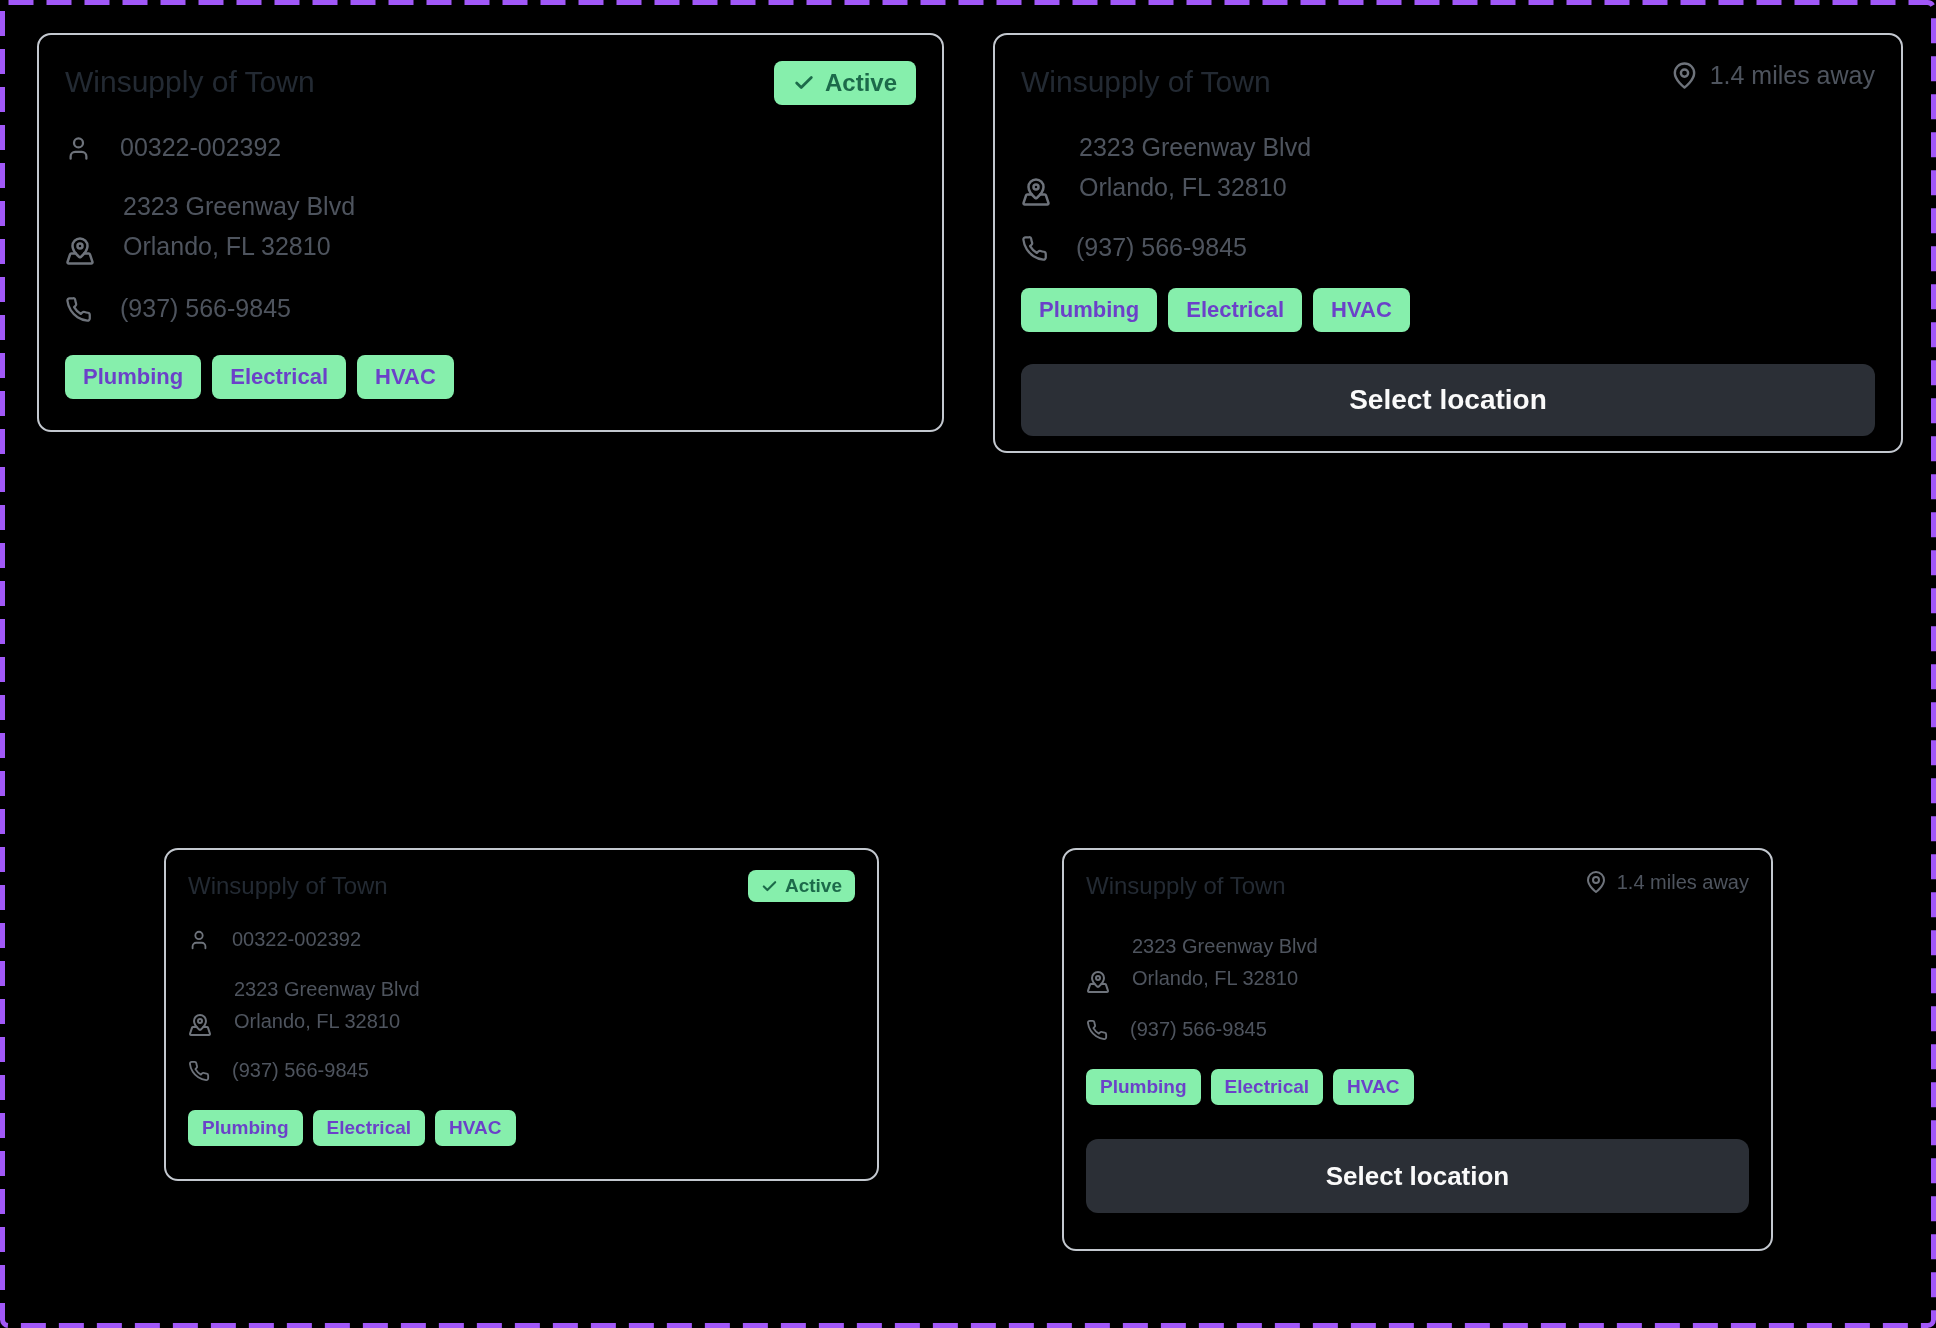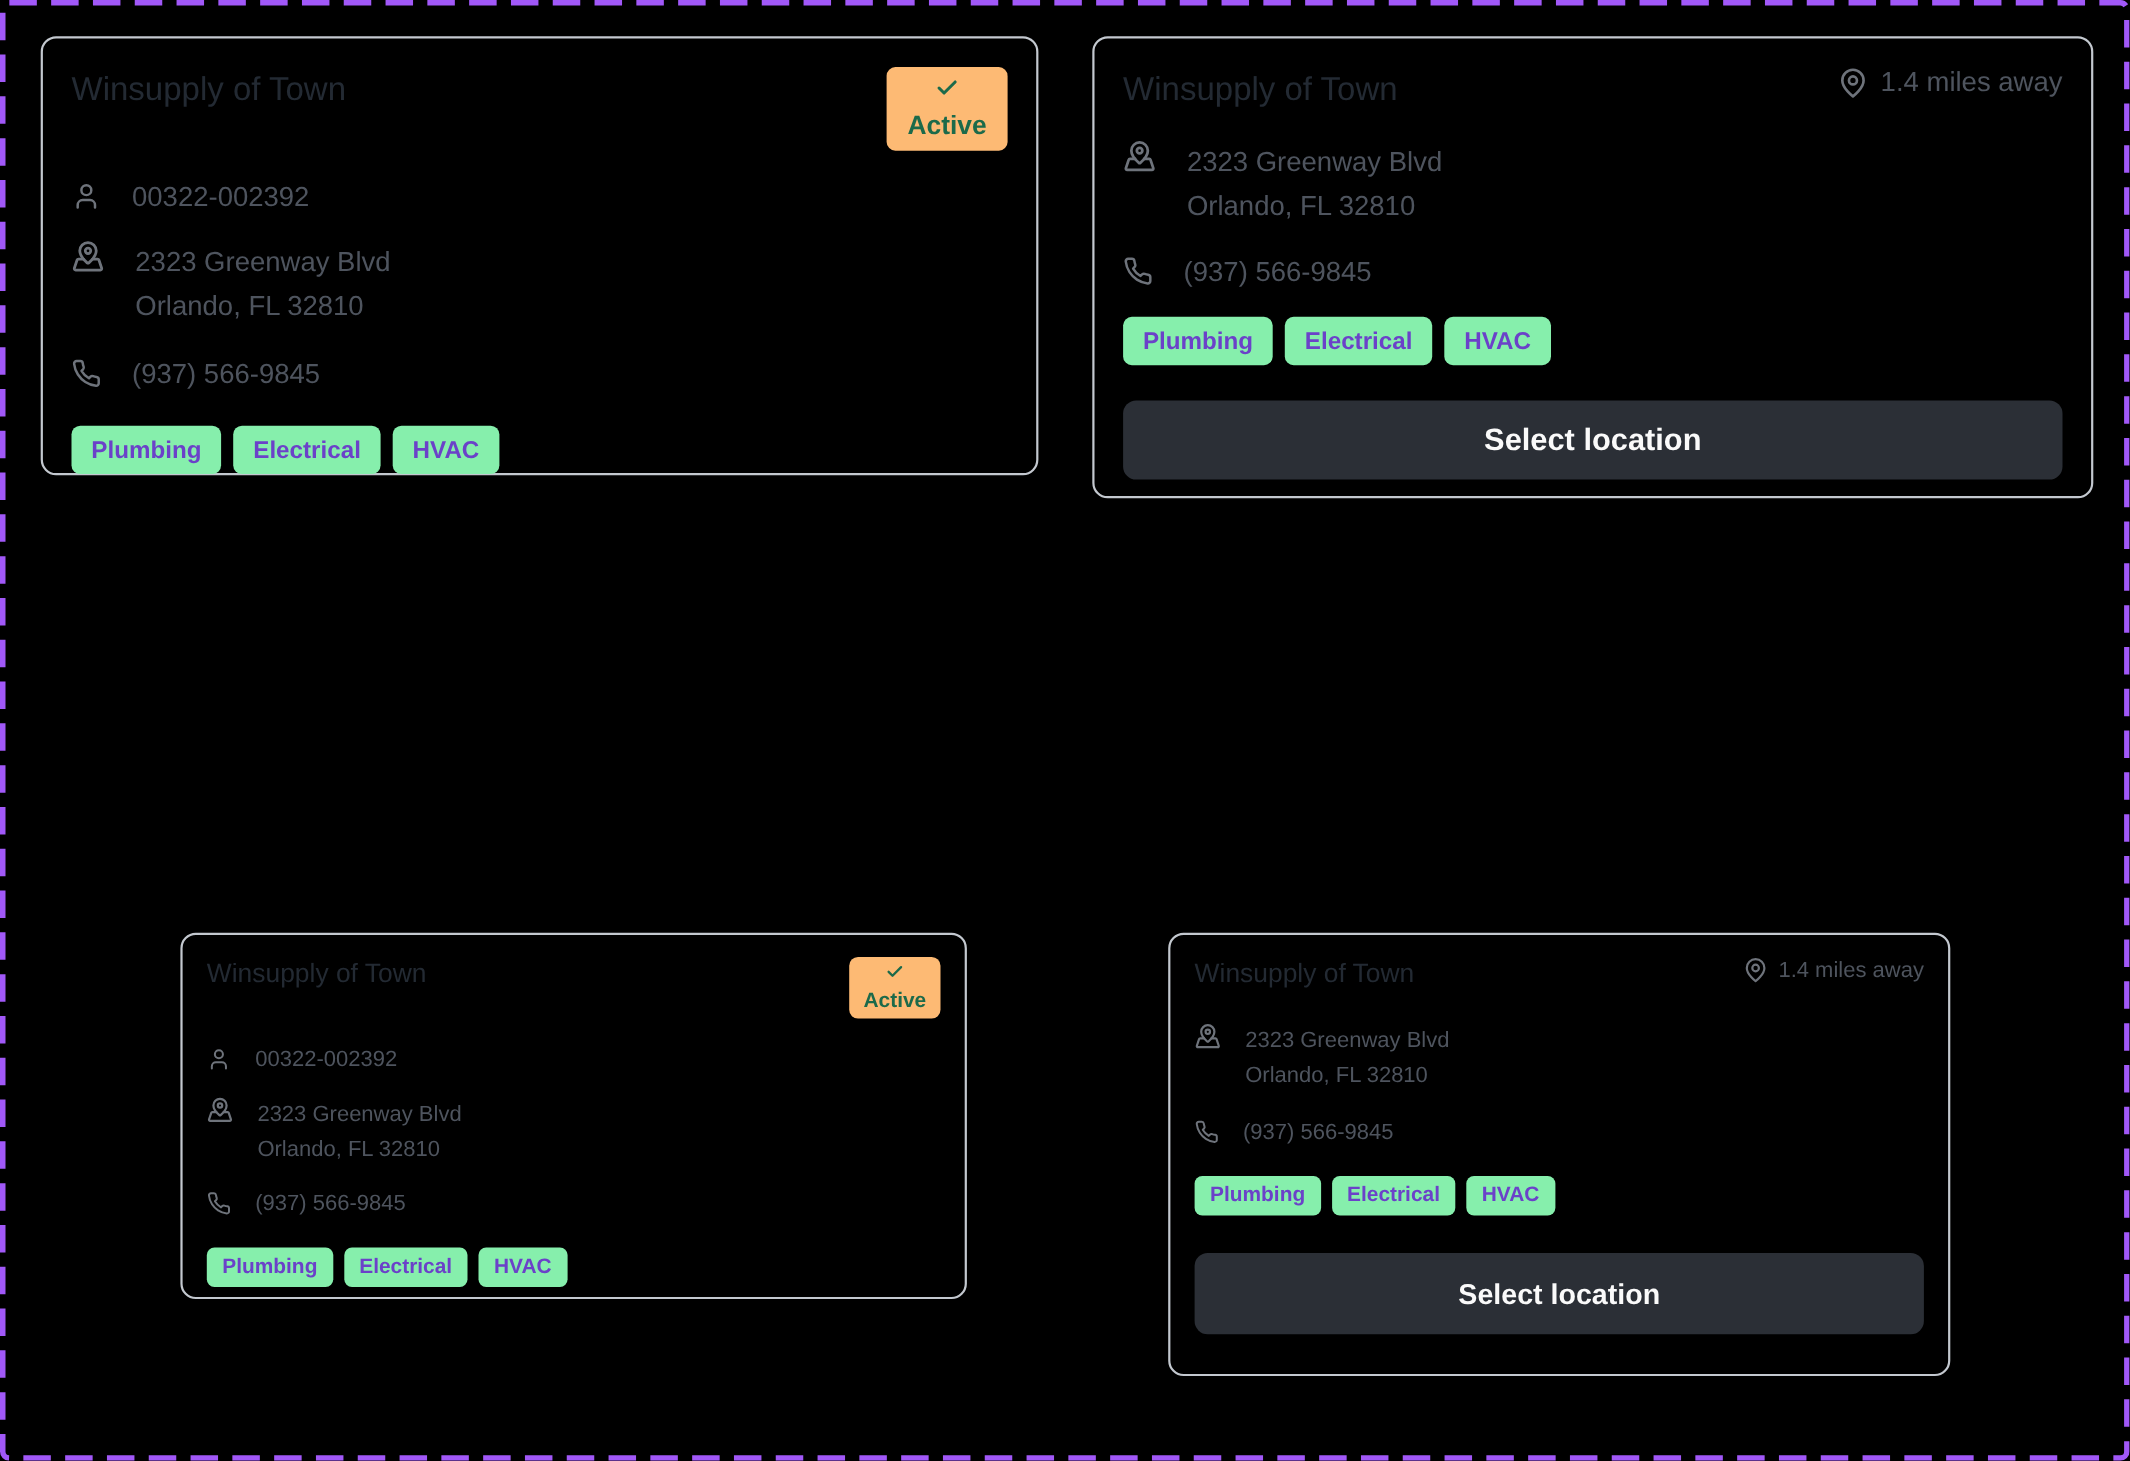--- a/index.html
+++ b/index.html
@@ -29,36 +29,35 @@
   #card3 { left: 164px; top: 848px; width: 715px; height: 333px; padding: 20px 22px; }
   #card4 { left: 1062px;top: 848px; width: 711px; height: 403px; padding: 20px 22px; }
 
   .card-header { display: flex; justify-content: space-between; align-items: flex-start; }
   .card-title { color: #232a33; font-weight: 400; }
   .lg .card-title { font-size: 30px; line-height: 42px; }
   .sm .card-title { font-size: 24px; line-height: 32px; }
 
   .status-badge {
     display: inline-flex; align-items: center;
-    background: #fdba74; color: #1c6a4a; font-weight: 700;
+    background: #86efac; color: #1c6a4a; font-weight: 700;
     border-radius: 8px;
-    flex-direction: column;
   }
   .lg .status-badge { gap: 10px; font-size: 24px; padding: 8px 19px; }
   .sm .status-badge { gap: 7px;  font-size: 19px; padding: 5px 13px; }
   .status-badge svg { stroke: #1c6a4a; }
 
   .distance {
     display: inline-flex; align-items: center; color: #4e545e;
   }
   .lg .distance { gap: 11px; font-size: 25px; }
   .sm .distance { gap: 9px;  font-size: 20px; }
   .distance svg { stroke: #6e737b; }
 
-  .info-row { display: flex; align-items: flex-start; color: #4e545e; }
+  .info-row { display: flex; align-items: flex-end; color: #4e545e; }
   .lg .info-row { gap: 28px; font-size: 25px; }
   .sm .info-row { gap: 22px; font-size: 20px; }
   .info-row svg { stroke: #6e737b; flex: 0 0 auto; }
   .addr-lines { line-height: 1.6; }
 
   .lg .row-id    { margin-top: 28px; }
   .lg .row-addr  { margin-top: 24px; }
   .lg .row-phone { margin-top: 28px; }
   .lg .tags-row  { margin-top: 32px; }
   #card2 .row-addr  { margin-top: 24px; }

